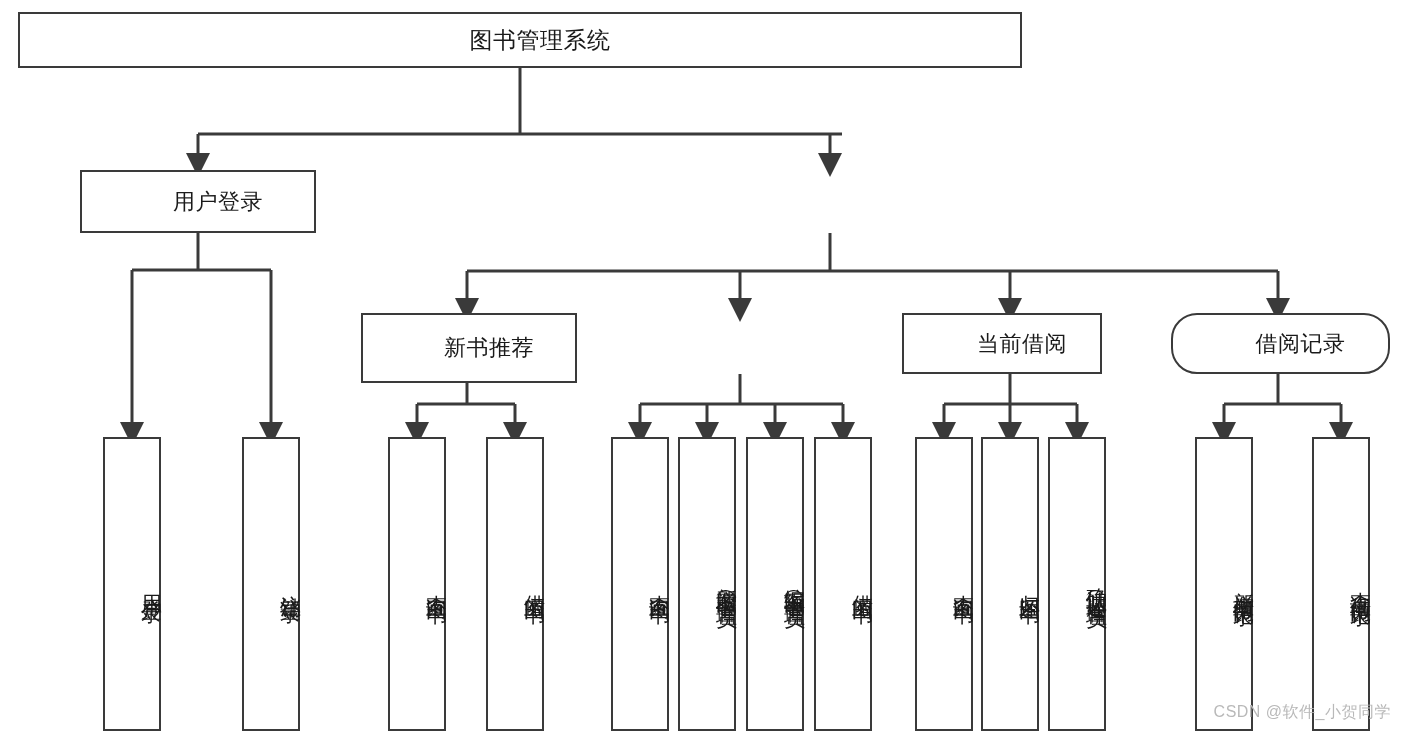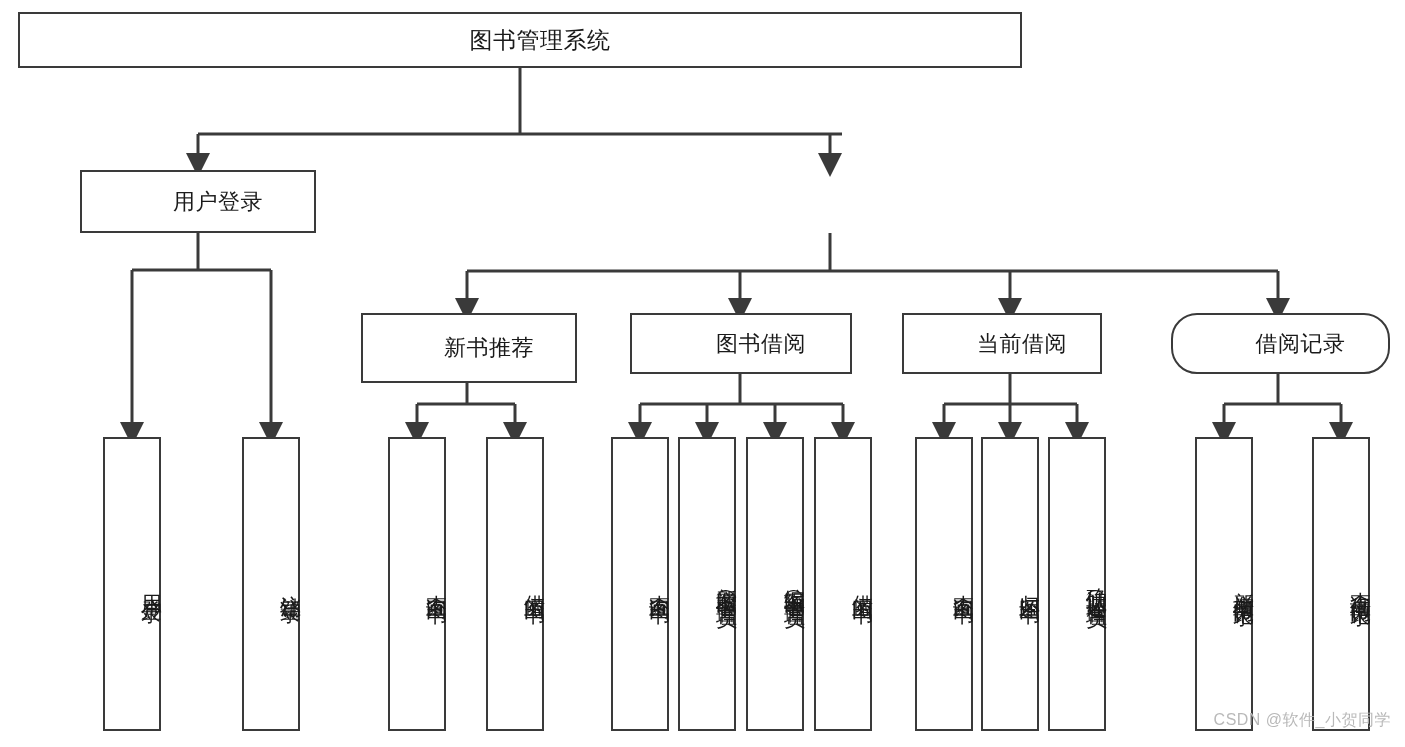--- a/index.html
+++ b/index.html
@@ -50,21 +50,21 @@
     writing-mode: vertical-rl;
     text-orientation: upright;
     font-size: 21px;
     letter-spacing: 3px;
     line-height: 1.0;
   }
   .node.root .node-label { font-size: 23px; }
   .watermark {
     position: absolute;
     right: 14px;
-    bottom: 16px;
+    bottom: 24px;
     font-size: 16px;
     color: #b9b9b9;
     letter-spacing: 0.5px;
     white-space: nowrap;
     pointer-events: none;
   }
 </style>
 </head>
 <body>
 
@@ -124,23 +124,20 @@
     <span class="node-label">图书管理系统</span>
   </div>
 
   <div class="node horizontal" style="left:80px; top:170px; width:236px; height:63px;">
     <span class="node-label">用户登录</span>
   </div>
 
   <div class="node horizontal" style="left:361px; top:313px; width:216px; height:70px;">
     <span class="node-label">新书推荐</span>
   </div>
-  <div class="node horizontal" style="left:630px; top:313px; width:222px; height:61px;">
-    <span class="node-label">图书借阅</span>
-  </div>
   <div class="node horizontal" style="left:902px; top:313px; width:200px; height:61px;">
     <span class="node-label">当前借阅</span>
   </div>
   <div class="node horizontal" style="left:1171px; top:313px; width:219px; height:61px;border-radius:26px;">
     <span class="node-label">借阅记录</span>
   </div>
 
   <div class="node vertical" style="left:103px; top:437px; width:58px; height:294px;">
     <span class="node-label">用户登录</span>
   </div>

